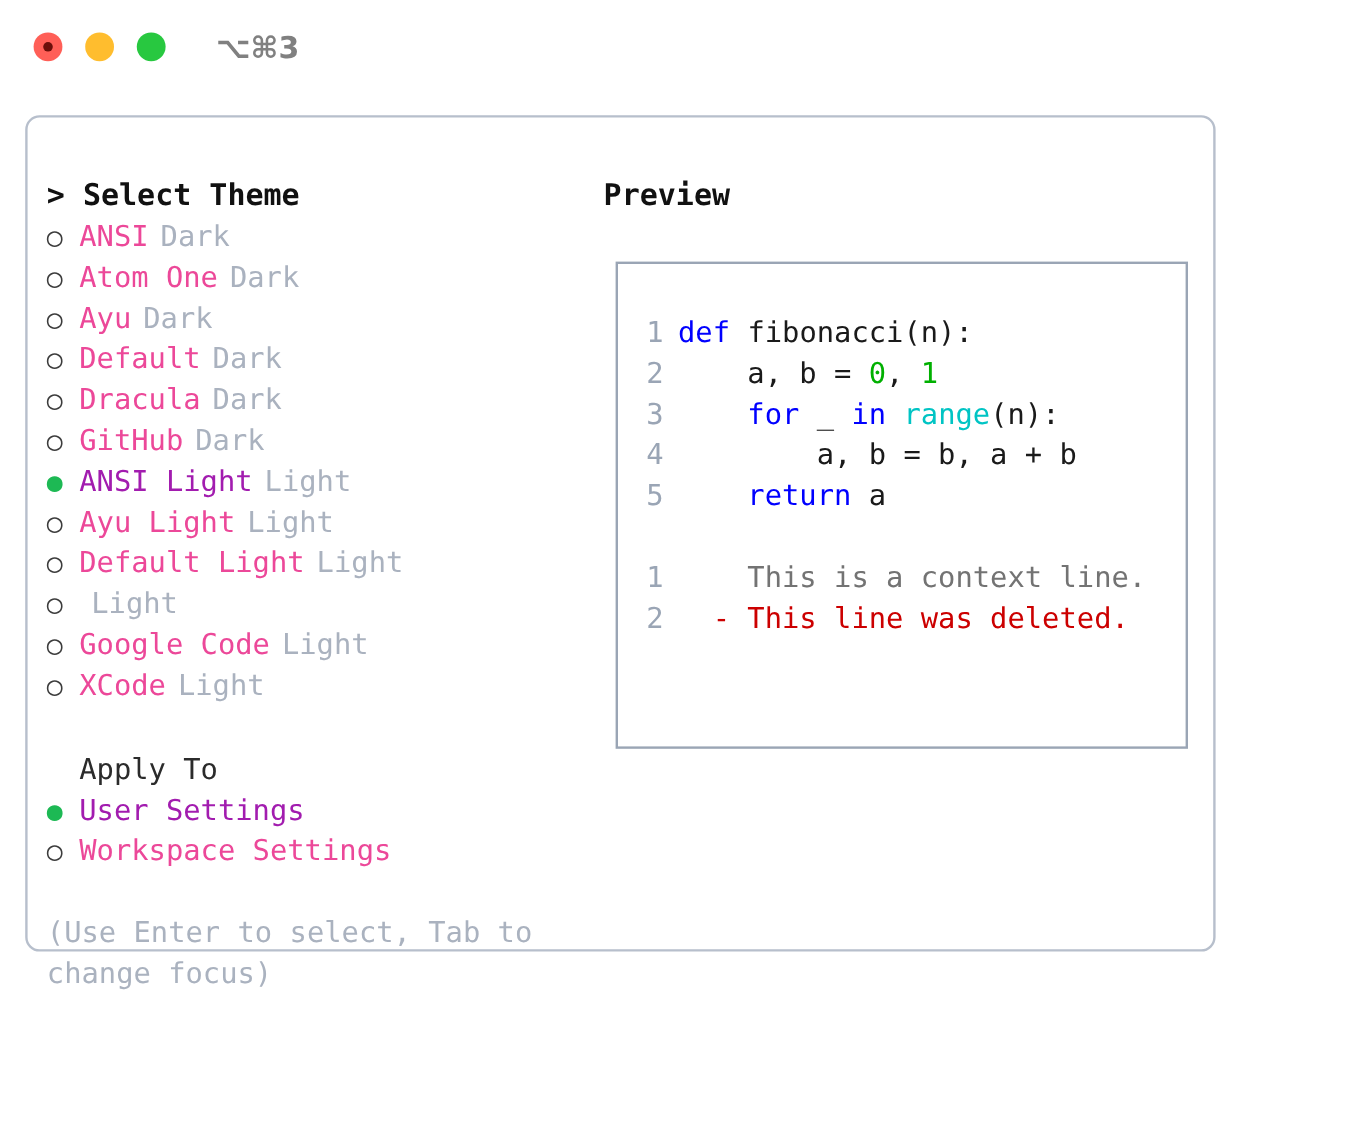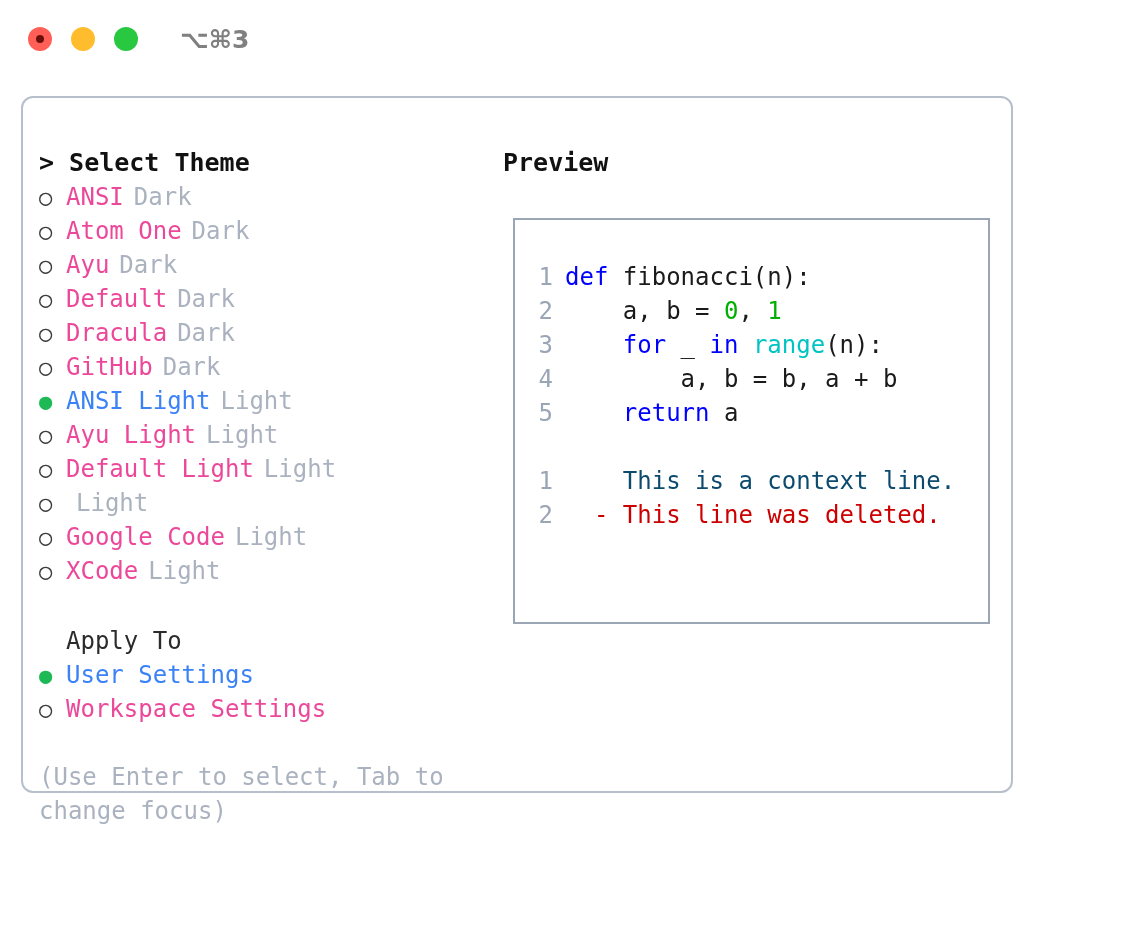--- a/index.html
+++ b/index.html
@@ -117,21 +117,21 @@
   }
   .opt-marker {
     display: inline-block;
     width: 27px;
     flex: none;
     color: #3c3c3c;
     font-size: 22px;
   }
   .opt-marker.on { color: #1db954; }
   .opt-label { color: #ec4899; }
-  .opt-label.sel { color: #3b82f6; text-align: center; }
+  .opt-label.sel { color: #a21caf; text-align: center; }
   .opt-variant {
     color: #aab2bf;
     margin-left: 10px;
   }
 
   .apply-heading {
     font-size: 24px;
     line-height: 34px;
     color: #2b2b2b;
     margin-left: 27px;
@@ -190,21 +190,21 @@
     text-align: right;
     margin-right: 12px;
   }
   .kw  { color: #0000ff; }
   .fn  { color: #00c4c4; text-align: right; }
   .num { color: #00b000; }
   .pl  { color: #1a1a1a; }
 
   .blank-line { height: 34px; }
 
-  .diff-ctx { color: #0c4a6e; }
+  .diff-ctx { color: #737373; }
   .diff-del { color: #cc0000; }
   .diff-add { color: #00bb00; }
 </style>
 </head>
 <body>
 
 <div class="app-window">
 
   <div class="titlebar">
     <div class="traffic-lights">

